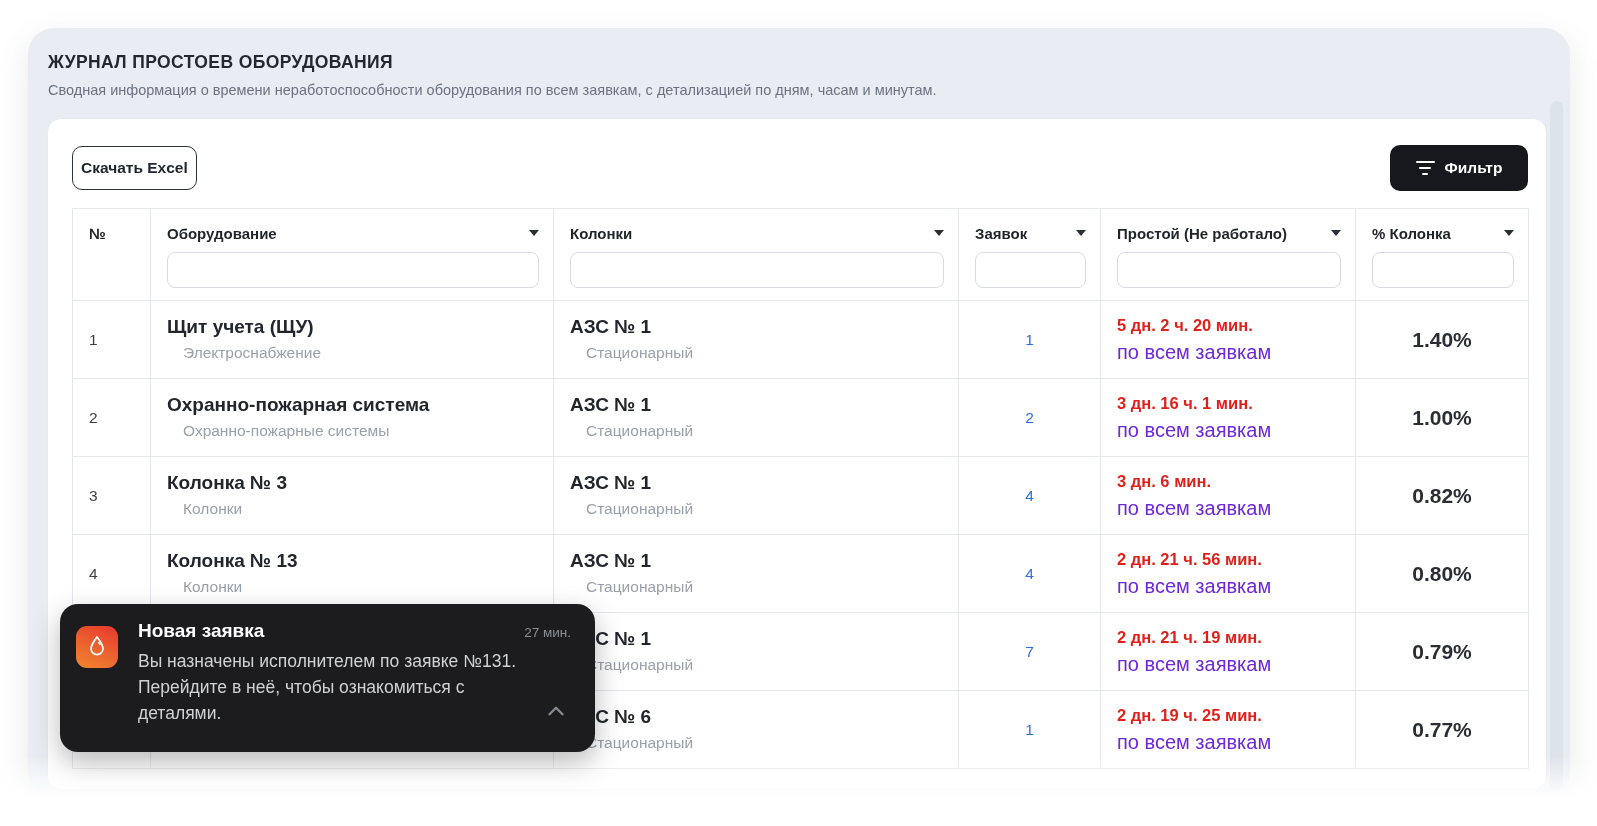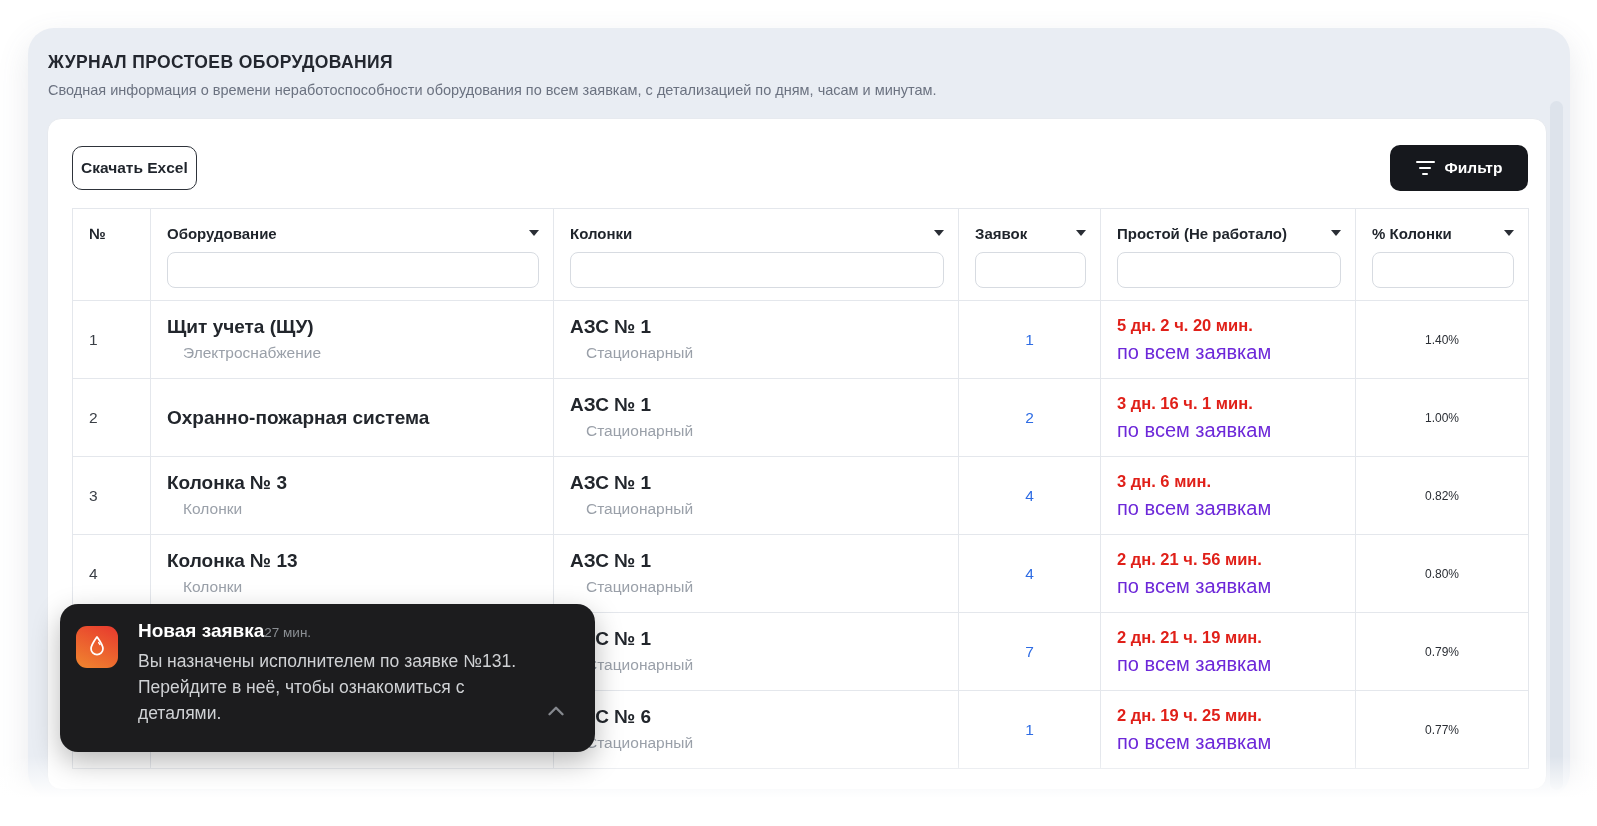--- a/index.html
+++ b/index.html
@@ -51,31 +51,31 @@
              background:#fff; font-family:"Liberation Sans", sans-serif; font-size:14px; padding:0 10px; outline:none; }
 
   .bcell { height:78px; display:flex; flex-direction:column; justify-content:center; padding:0 16px; }
   .bcell.center { align-items:center; padding:0; }
   .cell-num { font-size:15.5px; color:#3a3f46; }
   .cell-title { font-size:19px; font-weight:600; color:#22262c; min-height:21px; }
   .cell-sub { font-size:15.5px; color:#9aa0a9; margin-top:6px; min-height:19px;margin-left:16px; }
   .link-count { font-size:15.5px; color:#2e6ce4; text-decoration:none; cursor:pointer; }
   .downtime { font-size:16.5px; font-weight:700; color:#e02019; }
   .downtime-note { font-size:20px; color:#6d28d9; margin-top:6px; }
-  .pct { font-size:12px; color:#2a2e34; }
+  .pct { font-size:21px; color:#2a2e34;font-weight:bold; }
 
   
   .toast { position:absolute; left:60px; top:604px; width:535px; height:148px; z-index:50;
            background:#1c1c1e; border-radius:18px; box-shadow:0 10px 28px rgba(0,0,0,.28);
            padding:16px 24px 16px 16px; cursor:pointer; }
   .toast-icon { position:absolute; left:16px; top:22px; width:42px; height:42px; border-radius:11px;
                 background:linear-gradient(205deg,#e8402e 10%,#f0832f 95%);
                 display:flex; align-items:center; justify-content:center; }
   .toast-body-wrap { margin-left:62px; }
-  .toast-head { display:flex; align-items:baseline; }
+  .toast-head { display:flex; align-items:baseline; justify-content:space-between; }
   .toast-title { font-size:19px; font-weight:600; color:#ffffff; }
   .toast-time { font-size:13.5px; color:#8b8f94; }
   .toast-text { margin-top:6px; font-size:17.5px; line-height:26px; color:#cfd1d4; max-width:412px; }
   .toast-chevron { position:absolute; right:26px; bottom:28px; width:26px; height:26px; }
 
   .bottom-fade { position:absolute; left:0; top:756px; width:1597px; height:70px; z-index:40;
                  background:linear-gradient(180deg, rgba(255,255,255,0) 0%, #ffffff 60%); pointer-events:none; }
 </style>
 </head>
 <body>
@@ -129,21 +129,21 @@
     </div>
     <div class="cell hcell">
       <div class="hrow">
           <span class="hlabel">Простой (Не работало)</span>
           <span class="sort-arrow"></span>
         </div>
       <input class="hfilter" value="" style="">
     </div>
     <div class="cell hcell col-last">
       <div class="hrow">
-          <span class="hlabel">% Колонки</span>
+          <span class="hlabel">% Колонка</span>
           <span class="sort-arrow"></span>
         </div>
       <input class="hfilter" value="" style="">
     </div>
 
     <div class="cell bcell">
         <span class="cell-num">1</span>
       </div>
     <div class="cell bcell">
         <div class="cell-title">Щит учета (ЩУ)</div>
@@ -162,20 +162,21 @@
       </div>
     <div class="cell bcell center col-last">
         <span class="pct">1.40%</span>
       </div>
 
     <div class="cell bcell">
         <span class="cell-num">2</span>
       </div>
     <div class="cell bcell">
         <div class="cell-title">Охранно-пожарная система</div>
+        <div class="cell-sub">Охранно-пожарные системы</div>
       </div>
     <div class="cell bcell">
         <div class="cell-title">АЗС № 1</div>
         <div class="cell-sub">Стационарный</div>
       </div>
     <div class="cell bcell center">
         <a class="link-count">2</a>
       </div>
     <div class="cell bcell">
         <div class="downtime">3 дн. 16 ч. 1 мин.</div>

